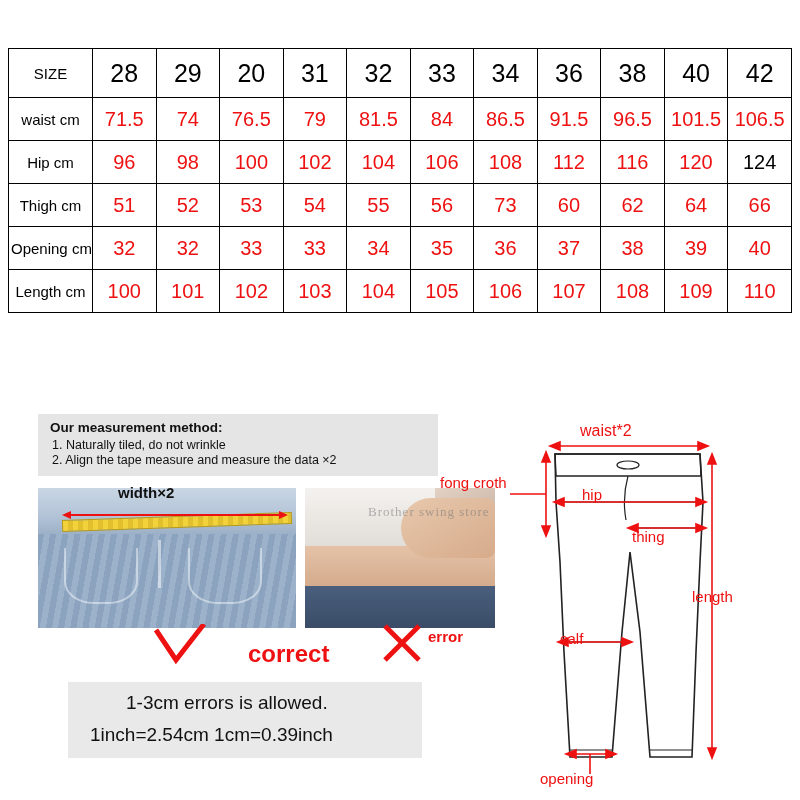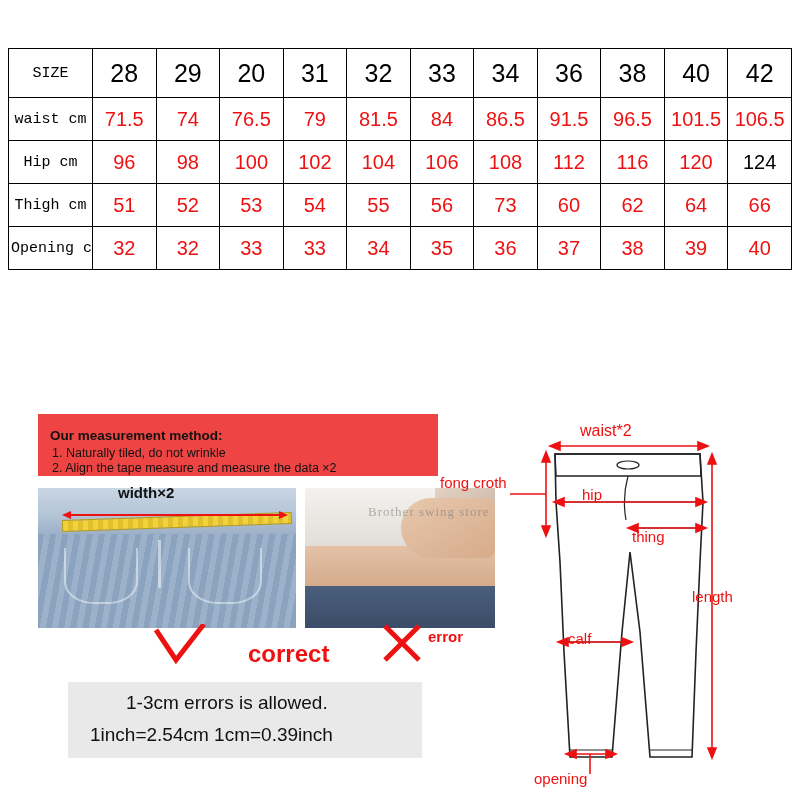--- a/index.html
+++ b/index.html
@@ -34,21 +34,20 @@
     height: 42px;
     padding: 0 2px;
     white-space: nowrap;
     overflow: hidden;
   }
   table.size-table td.rowhead {
     font-size: 15px;
     color: #000;
     font-weight: normal;
     letter-spacing: 0px;
-    font-family: Liberation Mono, monospace;
   }
   table.size-table td.sizehead {
     font-size: 25px;
     color: #000;
     font-weight: normal;
     height: 48px;
   }
   table.size-table td.val {
     font-size: 20px;
     color: #ee1111;
@@ -64,22 +63,22 @@
     height: 408px;
   }
 
   
   #method-box {
     position: absolute;
     left: 38px;
     top: 22px;
     width: 400px;
     height: 62px;
-    background: #ef4444;
-    padding: 14px 10px 0 10px;
+    background: #e5e5e5;
+    padding: 6px 10px 0 10px;
     box-sizing: border-box;
   }
   #method-box .mtitle {
     font-size: 13.5px;
     font-weight: bold;
     color: #111;
     margin: 0 0 3px 2px;
   }
   #method-box .mline {
     font-size: 12.5px;
@@ -226,23 +225,23 @@
   .plabel {
     position: absolute;
     font-size: 15px;
     color: #ee1111;
     white-space: nowrap;
   }
   #lbl-waist { left: 80px; top: 20px; font-size: 16px; }
   #lbl-hip   { left: 82px; top: 84px; }
   #lbl-thing { left: 132px; top: 126px; }
   #lbl-fong  { left: -60px; top: 72px; }
-  #lbl-calf  { left: 68px; top: 228px; }
+  #lbl-calf  { left: 60px; top: 228px; }
   #lbl-length{ left: 192px; top: 186px; }
-  #lbl-opening{ left: 34px; top: 368px; }
+  #lbl-opening{ left: 40px; top: 368px; }
 </style>
 </head>
 <body>
 
 <div id="size-table-wrap">
   <table class="size-table">
     <colgroup>
       <col class="c0">
         <col>
         <col>
@@ -319,20 +318,34 @@
           <td class="val" style="color:#ee1111">32</td>
           <td class="val" style="color:#ee1111">33</td>
           <td class="val" style="color:#ee1111">33</td>
           <td class="val" style="color:#ee1111">34</td>
           <td class="val" style="color:#ee1111">35</td>
           <td class="val" style="color:#ee1111">36</td>
           <td class="val" style="color:#ee1111">37</td>
           <td class="val" style="color:#ee1111">38</td>
           <td class="val" style="color:#ee1111">39</td>
           <td class="val" style="color:#ee1111">40</td>
+        </tr>
+        <tr>
+          <td class="rowhead">Length cm</td>
+          <td class="val" style="color:#ee1111">100</td>
+          <td class="val" style="color:#ee1111">101</td>
+          <td class="val" style="color:#ee1111">102</td>
+          <td class="val" style="color:#ee1111">103</td>
+          <td class="val" style="color:#ee1111">104</td>
+          <td class="val" style="color:#ee1111">105</td>
+          <td class="val" style="color:#ee1111">106</td>
+          <td class="val" style="color:#ee1111">107</td>
+          <td class="val" style="color:#ee1111">108</td>
+          <td class="val" style="color:#ee1111">109</td>
+          <td class="val" style="color:#ee1111">110</td>
         </tr>
       </tbody>
   </table>
 </div>
 
 <div id="lower">
 
   <div id="method-box">
     <div class="mtitle">Our measurement method:</div>
     <div class="mline">1. Naturally tiled, do not wrinkle</div>

